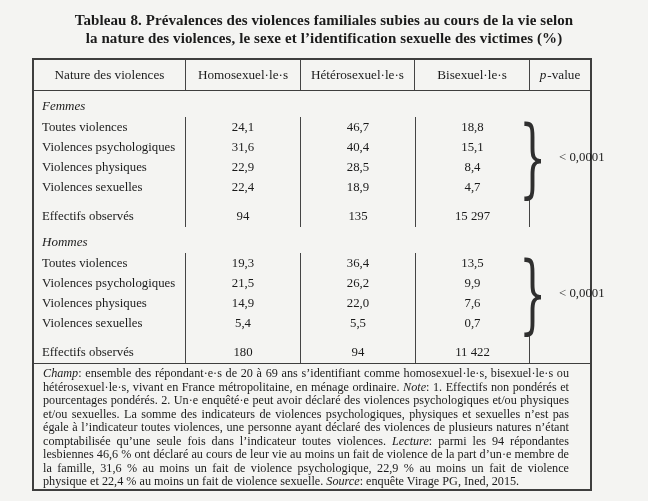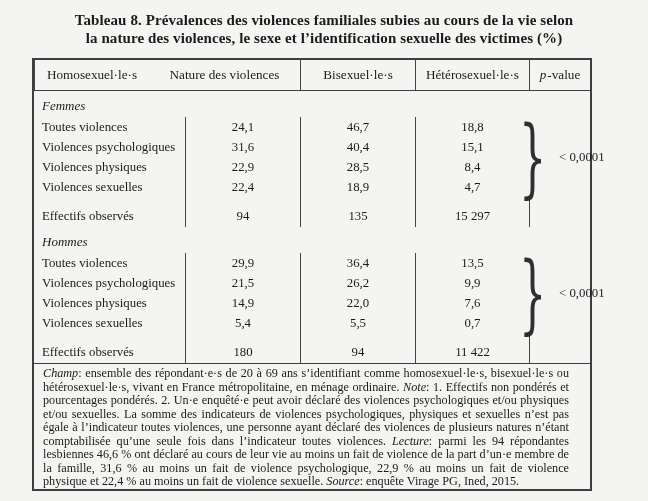--- a/index.html
+++ b/index.html
@@ -71,24 +71,24 @@
 <body>
 
 <div class="title-block">
   <div>Tableau 8. Prévalences des violences familiales subies au cours de la vie selon</div>
   <div>la nature des violences, le sexe et l’identification sexuelle des victimes (%)</div>
 </div>
 
 <div class="table-box">
 
   <div class="header-row">
+    <div class="cell col-label">Nature des violences</div>
     <div class="cell col-a vline">Homosexuel·le·s</div>
-    <div class="cell col-label">Nature des violences</div>
+    <div class="cell col-c vline">Hétérosexuel·le·s</div>
     <div class="cell col-b vline">Bisexuel·le·s</div>
-    <div class="cell col-c vline">Hétérosexuel·le·s</div>
     <div class="cell col-p vline">
       <span class="p-italic">p</span>
         <span>-value</span>
     </div>
   </div>
 
   <div class="section">
     <div class="section-label">Femmes</div>
 
     <div class="data-row">
@@ -128,21 +128,21 @@
       <span class="brace">}</span>
       <span class="pv-text">&lt; 0,0001</span>
     </div>
   </div>
 
   <div class="section">
     <div class="section-label">Hommes</div>
 
     <div class="data-row">
       <div class="lbl col-label">Toutes violences</div>
-      <div class="val col-a vline">29,9</div>
+      <div class="val col-a vline">19,3</div>
       <div class="val col-b vline">36,4</div>
       <div class="val col-c vline">13,5</div>
     </div>
     <div class="data-row">
       <div class="lbl col-label">Violences psychologiques</div>
       <div class="val col-a vline">21,5</div>
       <div class="val col-b vline">26,2</div>
       <div class="val col-c vline">9,9</div>
     </div>
     <div class="data-row">

